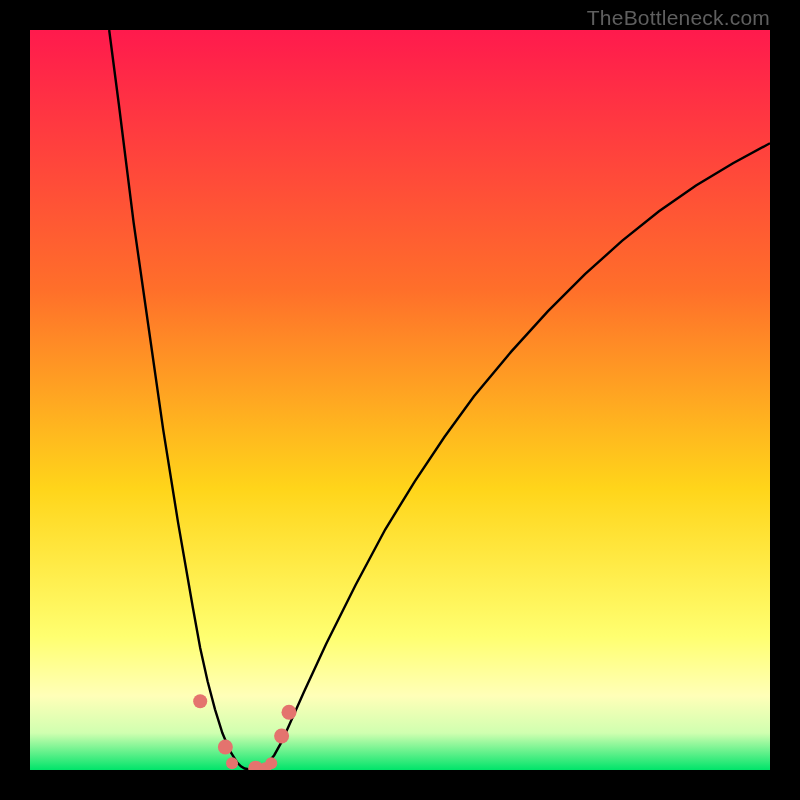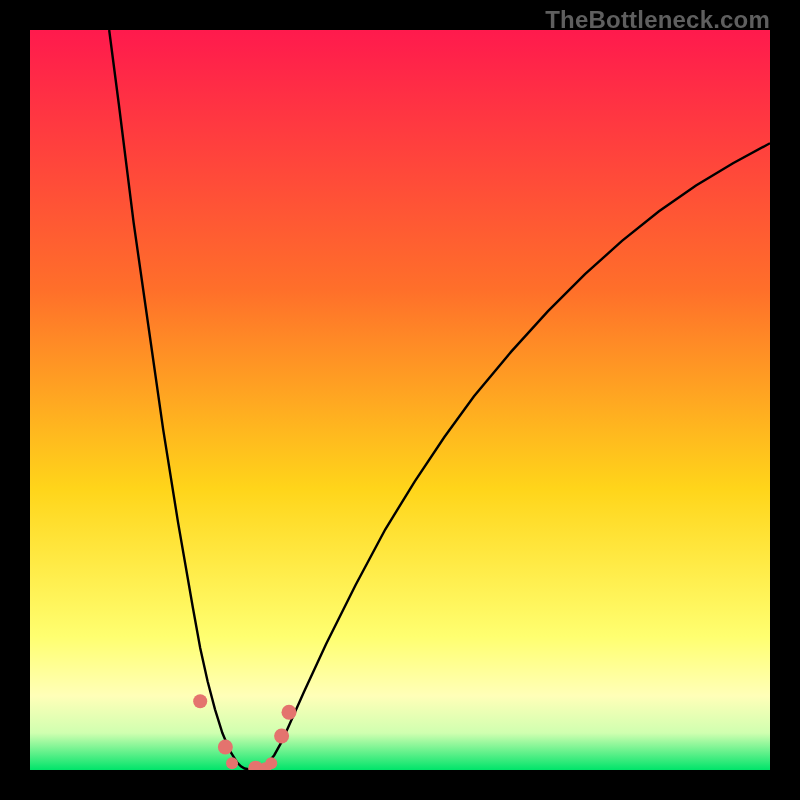--- a/index.html
+++ b/index.html
@@ -21,22 +21,22 @@
     width: 740px;
     height: 740px;
   }
   svg { display: block; }
 
   .watermark {
     position: absolute;
     top: 6px;
     right: 30px;
     color: #5f5f5f;
-    font-size: 24px;
-    font-weight: 700;
+    font-size: 21px;
+    font-weight: 400;
     letter-spacing: 0.2px;
   }
 </style>
 </head>
 <body>
 
 <div class="watermark">TheBottleneck.com</div>
 
 <div class="frame">
   <svg class="plot-area" viewBox="0 0 740 740" preserveAspectRatio="none">

